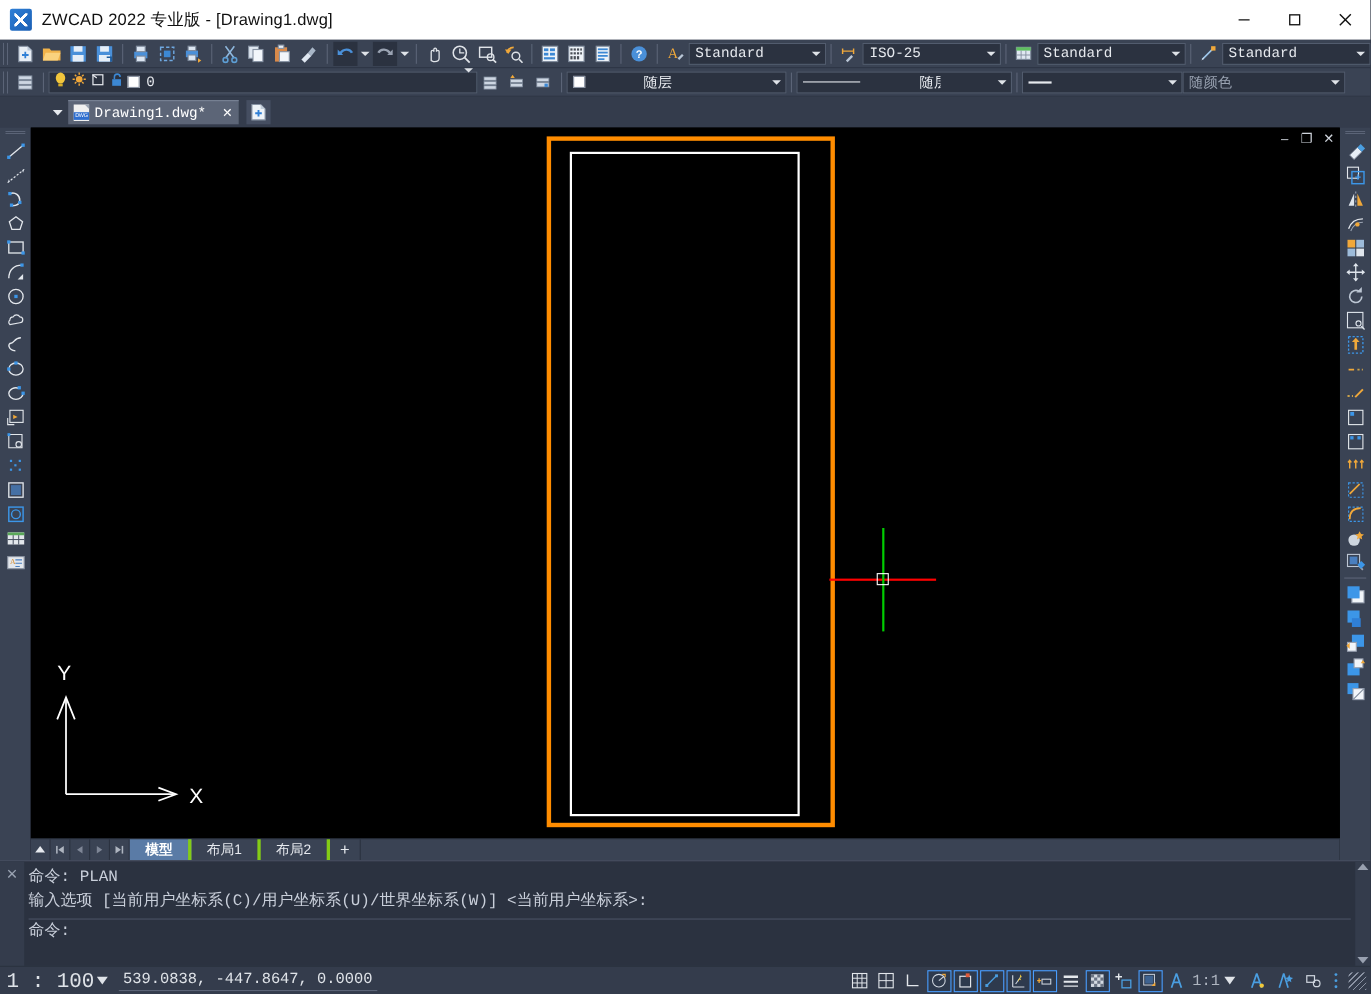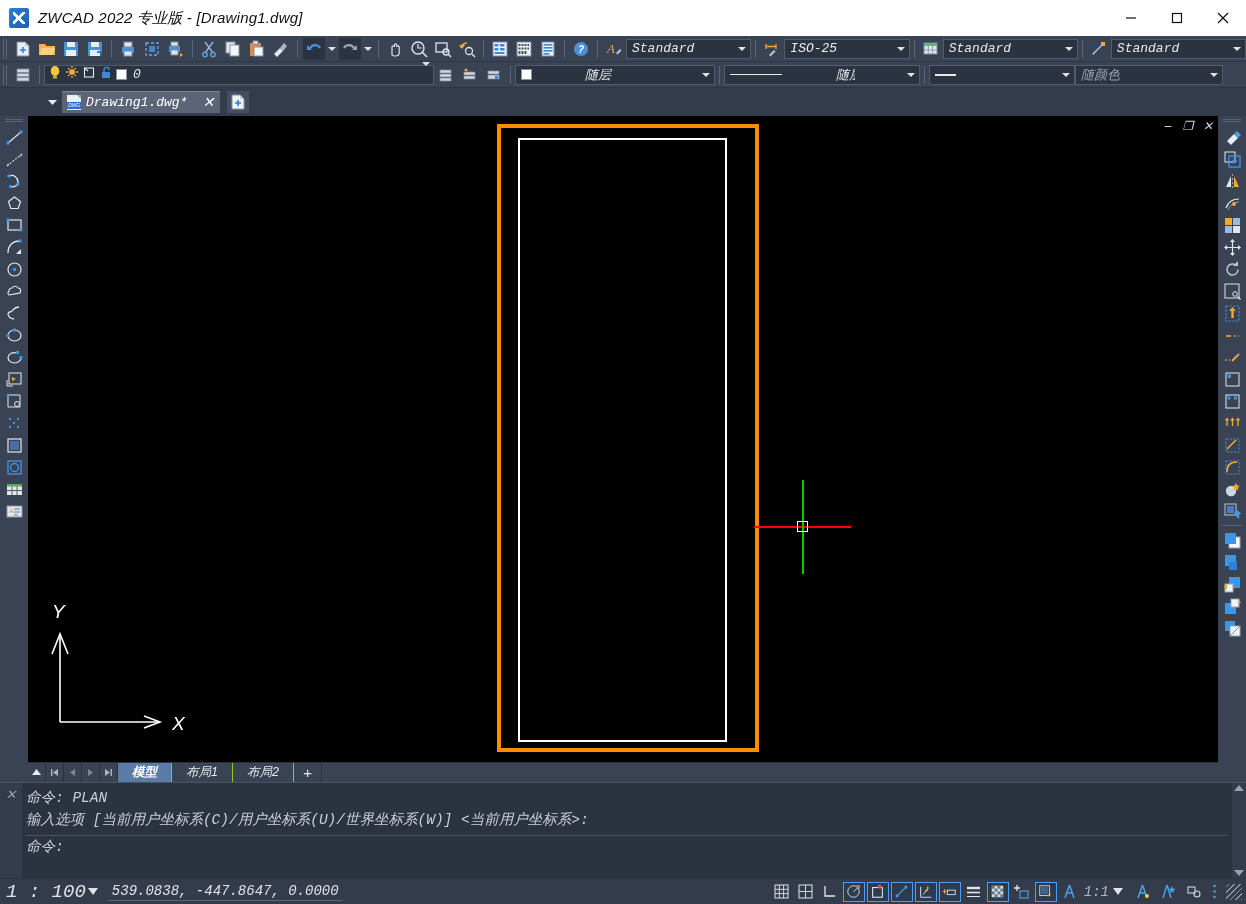--- a/index.html
+++ b/index.html
@@ -4,21 +4,21 @@
 <style>
   * { box-sizing: border-box; margin: 0; padding: 0; }
   html, body {
     width: 1246px; height: 904px;
     background: #3a4152;
     font-family: "Liberation Sans", sans-serif;
     overflow: hidden;
     -webkit-font-smoothing: none;
   }
   .app { width: 1246px; height: 904px; display: flex; flex-direction: column;
-         background: #343c4c; position: relative; font-style: italic; }
+         background: #343c4c; position: relative; }
 
   
   .titlebar {
     height: 36px; background: #ffffff; display: flex; align-items: center;
     flex: 0 0 36px; position: relative;
   }
   .title-icon {
     width: 20px; height: 20px; margin-left: 9px; margin-right: 9px;
     background: linear-gradient(135deg,#2f7fd6,#1a5fb4);
     border-radius: 2px; position: relative; flex: 0 0 20px;
@@ -150,21 +150,21 @@
   .ucs { position:absolute; }
 
   
   .modeltabs {
     height: 20px; flex: 0 0 20px; background:#3a4354; display:flex; align-items:stretch;
     border-top:1px solid #2b3240;
   }
   .mt-nav { width:18px; display:flex;align-items:center;justify-content:center;
             border-right:1px solid #2b3240; }
   .mt-tab { padding: 0 14px; display:flex;align-items:center; font-size:12.5px; color:#e6e9ee;
-            border-right:1px solid #84cc16; }
+            border-right:3px solid #84cc16; }
   .mt-tab.active { background:#5a7ba6; color:#fff; font-weight:bold; }
   .mt-plus { width:28px; display:flex;align-items:center;justify-content:center;color:#e6e9ee;
              font-size:15px; border-right:1px solid #2b3240; }
 
   
   .cmdwrap { flex: 0 0 96px; background:#2b3240; display:flex; position:relative;
              border-top:1px solid #4a5264; }
   .cmd-close { width:22px; flex:0 0 22px; background:#343c4c; display:flex;
                justify-content:center; padding-top:4px; color:#9aa3b2; font-size:13px; }
   .cmd-lines { flex:1 1 auto; padding: 4px 4px 0 4px; position:relative; overflow:hidden; }

